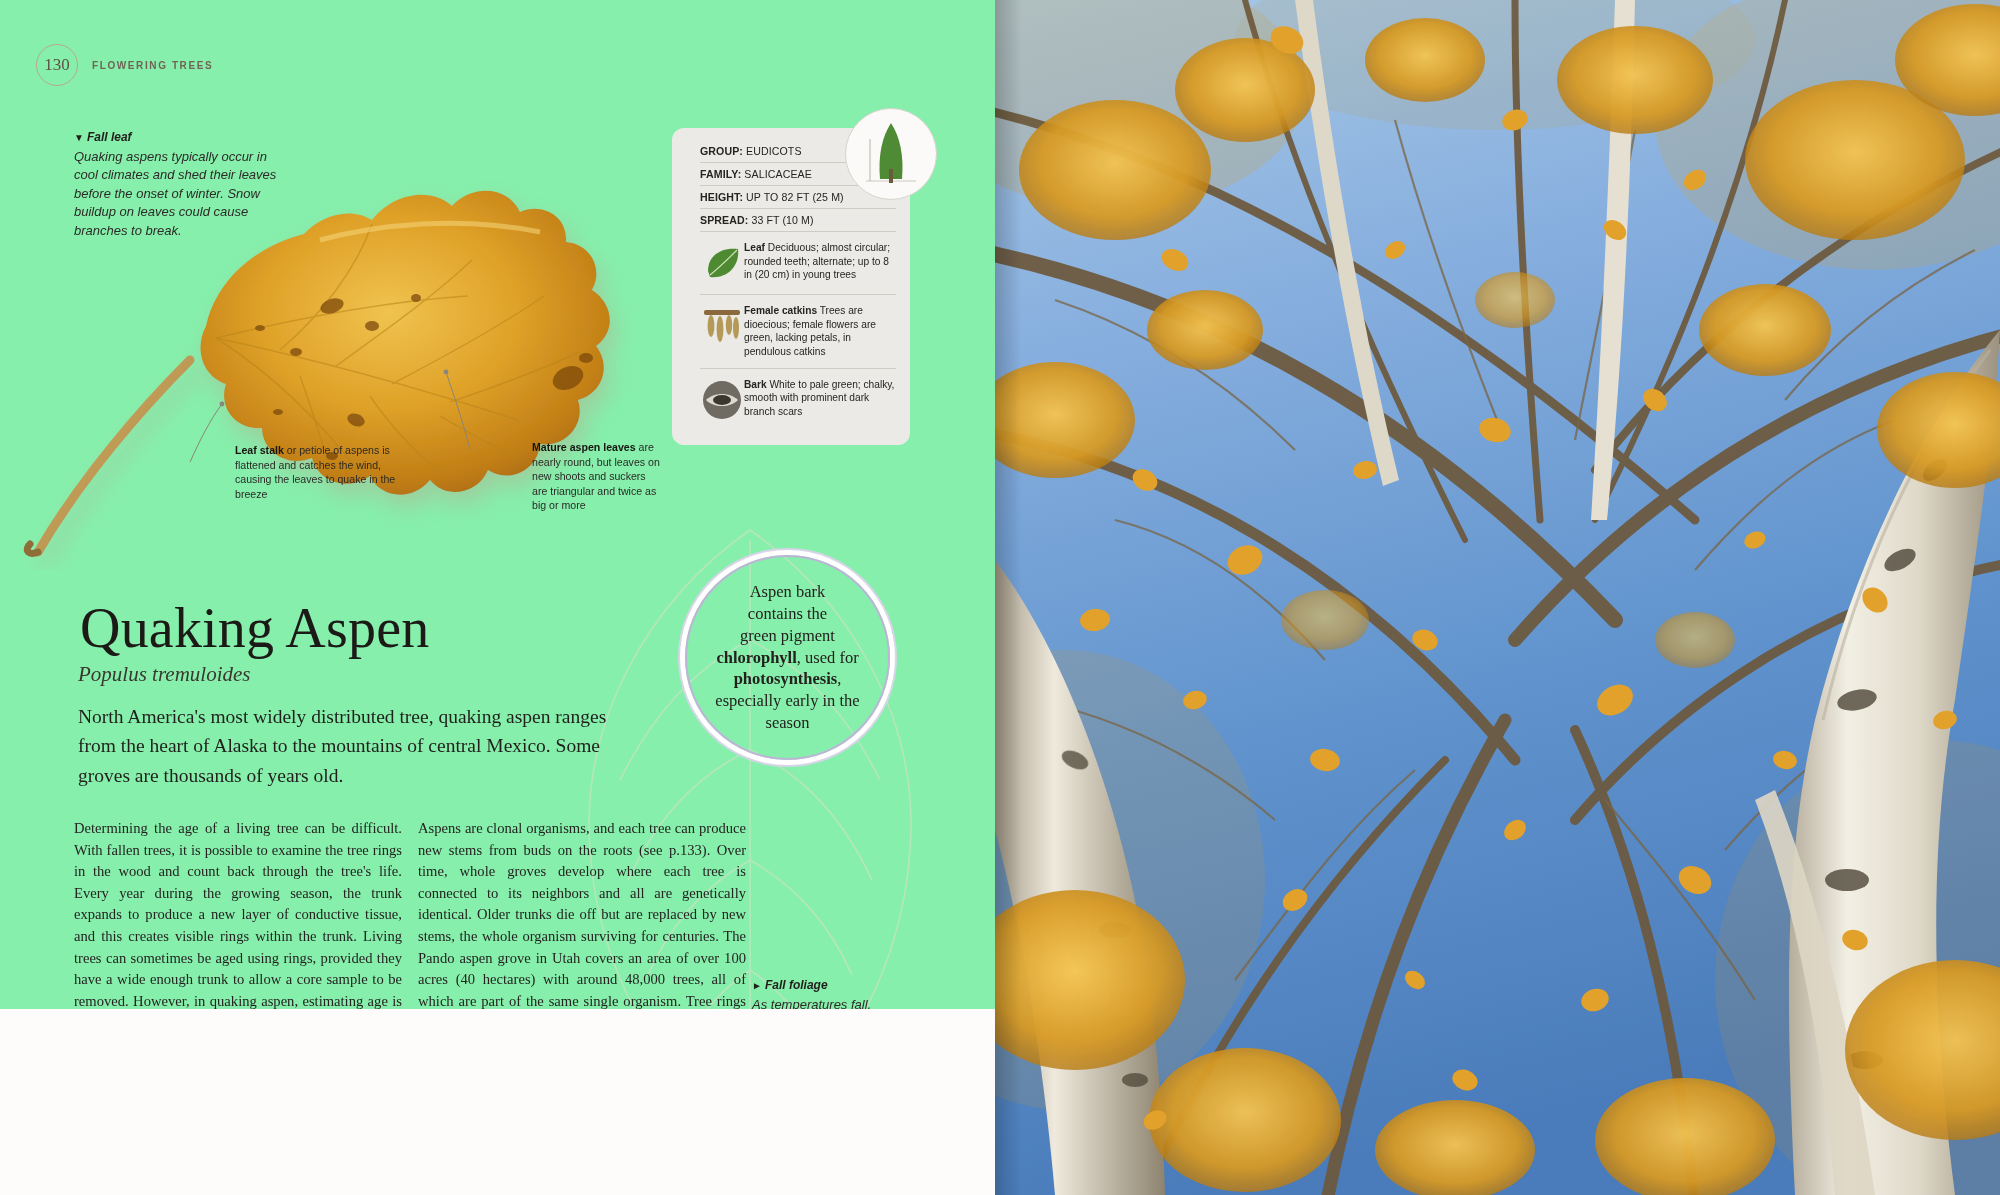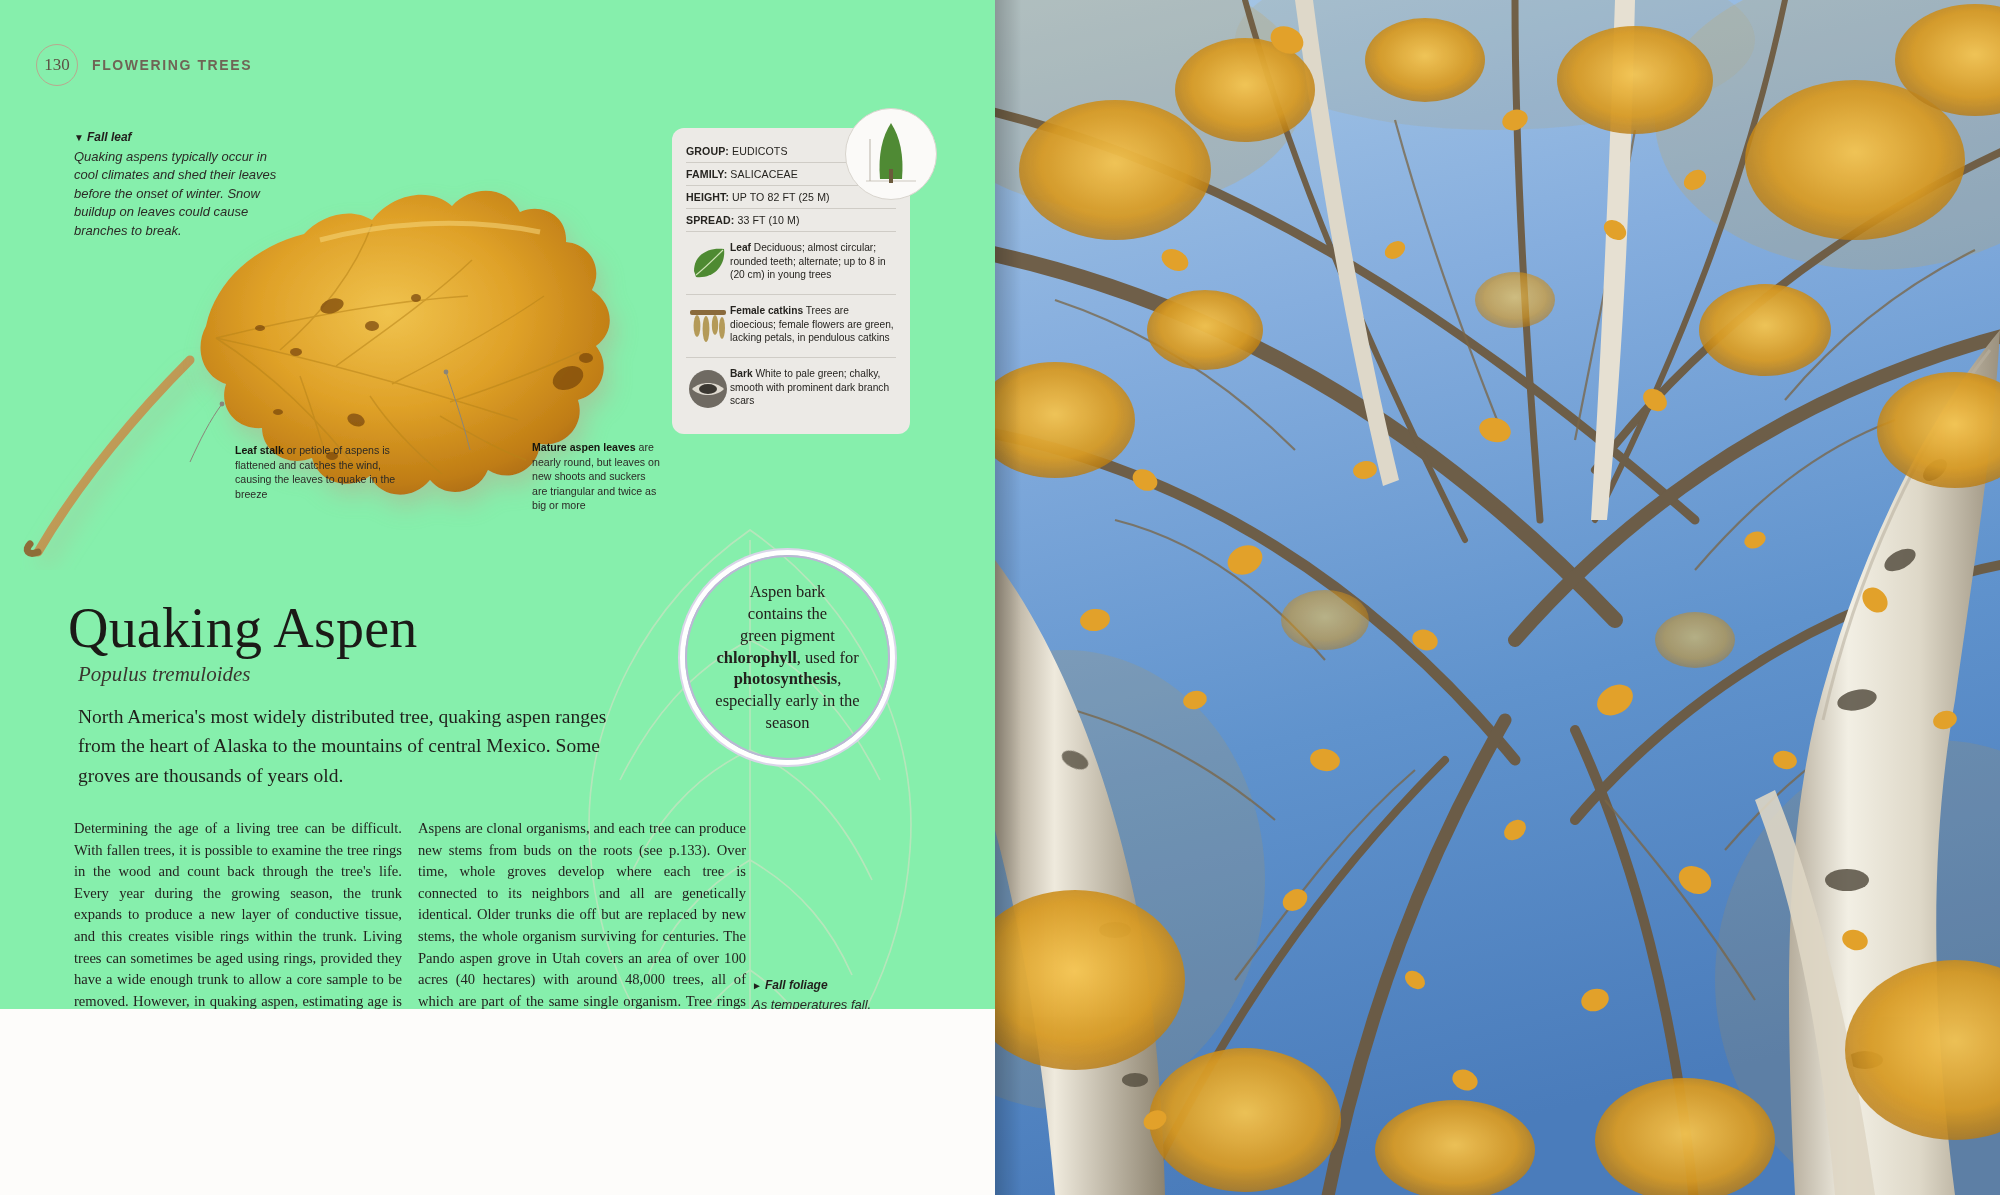--- a/index.html
+++ b/index.html
@@ -49,21 +49,21 @@
   .folio-circle {
     width: 40px; height: 40px;
     border-radius: 50%;
     border: 1px solid #b9a88f;
     display: flex; align-items: center; justify-content: center;
     font-family: "Liberation Serif", serif;
     font-size: 17px;
     color: #5d5244;
   }
   .folio-label {
-    font-size: 14px;
+    font-size: 10px;
     letter-spacing: 1.6px;
     color: #6f6455;
     font-weight: 600;
   }
 
   
   .fall-leaf-note {
     position: absolute;
     left: 74px; top: 130px;
     width: 215px;
@@ -102,21 +102,21 @@
   .callout-mature { left: 532px; top: 440px; width: 130px; }
   .leader { position: absolute; pointer-events: none; }
 
   
   .fact-panel {
     position: absolute;
     left: 672px; top: 128px;
     width: 238px;
     background: #eceae6;
     border-radius: 12px;
-    padding: 12px 14px 14px 14px;
+    padding: 12px 14px 14px 28px;
     box-sizing: border-box;
   }
   .fact-row {
     font-size: 10.6px;
     color: #262420;
     padding: 5px 0;
     border-bottom: 1px solid #cfccc6;
     letter-spacing: .1px;
   }
   .fact-row b { font-weight: 700; }
@@ -137,21 +137,21 @@
     width: 90px; height: 90px;
     border-radius: 50%;
     background: #fbfaf8;
     border: 1px solid #d8d4cd;
     overflow: hidden;
   }
 
   
   .title {
     position: absolute;
-    left: 68px; top: 596px;
+    left: 80px; top: 596px;
     font-family: "Liberation Serif", serif;
     font-size: 56px;
     color: #1b1a17;
     letter-spacing: .2px;
   }
   .subtitle {
     position: absolute;
     left: 78px; top: 662px;
     font-family: "Liberation Serif", serif;
     font-style: italic;

